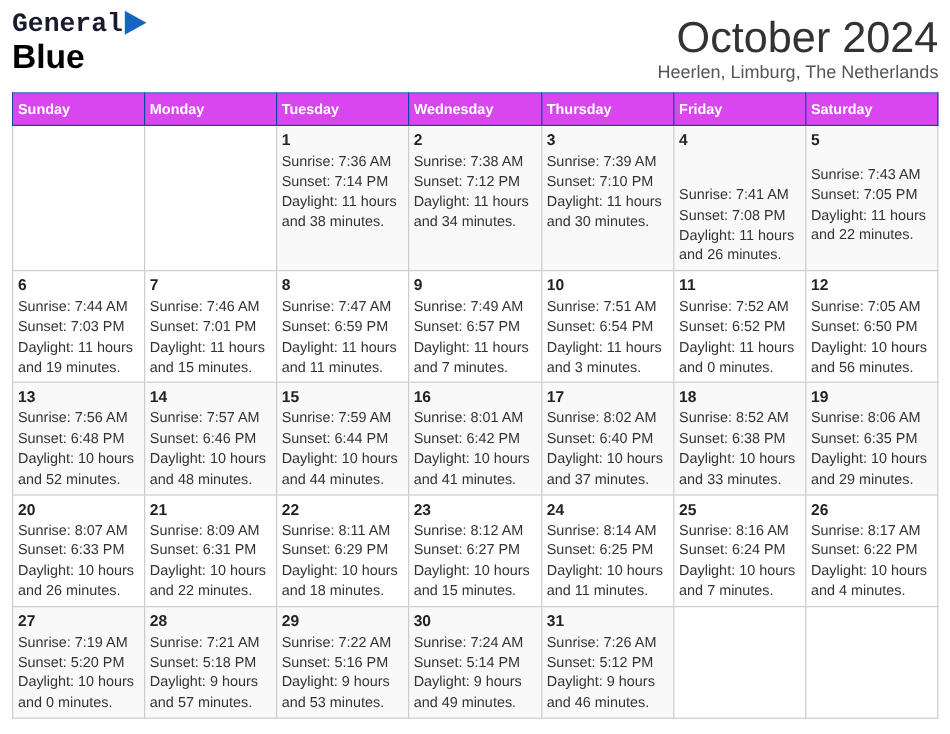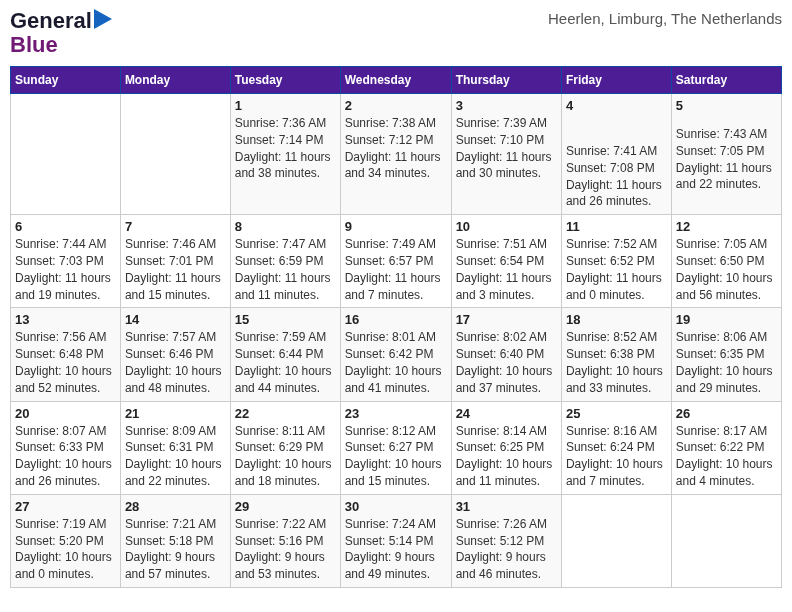--- a/index.html
+++ b/index.html
@@ -32,45 +32,46 @@
       height: 0;
       border-top: 10px solid transparent;
       border-bottom: 10px solid transparent;
       border-left: 18px solid #1565c0;
       margin-left: 2px;
       margin-top: -4px;
     }
     .logo-line {
       display: flex;
       align-items: center;
+      font-family: Liberation Mono, monospace;
     }
     .logo-line-two {
-      color: #701a75;
-      font-size: 22px;
+      color: #000000;
+      font-size: 28px;
       font-weight: bold;
     }
     .title-section {
       text-align: right;
     }
     .month-title {
       font-size: 36px;
       font-weight: normal;
       color: #333;
     }
     .subtitle {
       font-size: 15px;
       color: #555;
     }
     table {
       width: 100%;
       border-collapse: collapse;
       font-size: 11px;
     }
     thead tr th {
-      background-color: #4c1d95;
+      background-color: #d946ef;
       color: #fff;
       padding: 6px 4px;
       text-align: left;
       font-size: 12px;
       font-weight: bold;
       border: 1px solid #0d47a1;
     }
     tbody tr td {
       border: 1px solid #ccc;
       vertical-align: top;
@@ -107,20 +108,21 @@
 
 <div class="header">
   <div class="logo">
     <div class="logo-line">
       <span class="logo-text">General</span>
       <div class="logo-arrow"></div>
     </div>
     <span class="logo-line-two">Blue</span>
   </div>
   <div class="title-section">
+    <div class="month-title">October 2024</div>
     <div class="subtitle">Heerlen, Limburg, The Netherlands</div>
   </div>
 </div>
 
 <table>
   <thead>
     <tr>
     <th>Sunday</th>
         <th>Monday</th>
         <th>Tuesday</th>

